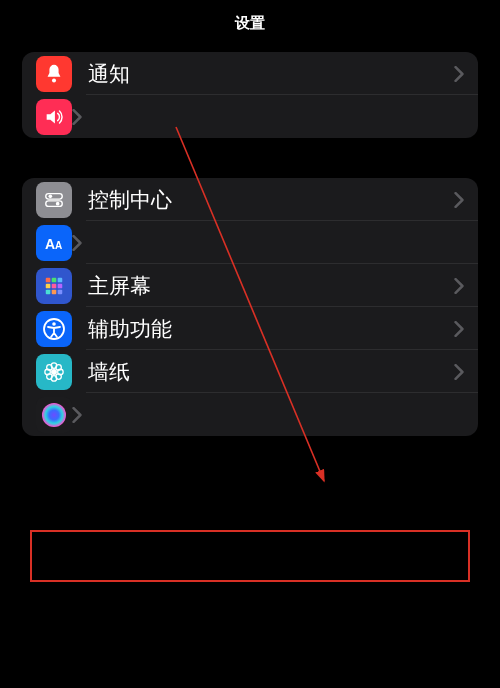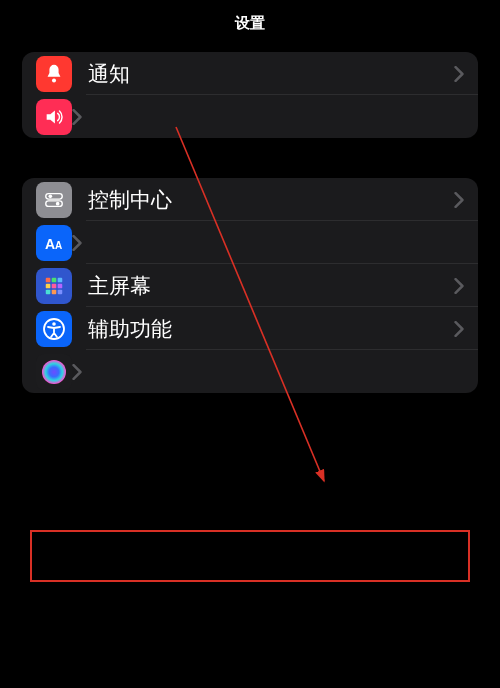--- a/index.html
+++ b/index.html
@@ -202,20 +202,41 @@
           </svg>
       </div>
       <div class="row-label">辅助功能</div>
       <div class="chevron">
         <svg width="10" height="16" viewBox="0 0 8 14" fill="none">
             <path d="M1 1l6 6-6 6" stroke="#5a5a5e" stroke-width="2.2" stroke-linecap="round" stroke-linejoin="round"></path>
           </svg>
       </div>
     </div>
 
+    <div class="row">
+      <div class="icon-box" style="background:#27b8c7">
+        <svg width="22" height="22" viewBox="0 0 24 24" fill="none" stroke="#fff" stroke-width="1.4">
+            <circle cx="12" cy="12" r="2.5" fill="#fff"></circle>
+            <circle cx="12" cy="5" r="3"></circle>
+            <circle cx="12" cy="19" r="3"></circle>
+            <circle cx="5" cy="12" r="3"></circle>
+            <circle cx="19" cy="12" r="3"></circle>
+            <circle cx="7" cy="7" r="3"></circle>
+            <circle cx="17" cy="7" r="3"></circle>
+            <circle cx="7" cy="17" r="3"></circle>
+            <circle cx="17" cy="17" r="3"></circle>
+          </svg>
+      </div>
+      <div class="row-label">墙纸</div>
+      <div class="chevron">
+        <svg width="10" height="16" viewBox="0 0 8 14" fill="none">
+            <path d="M1 1l6 6-6 6" stroke="#5a5a5e" stroke-width="2.2" stroke-linecap="round" stroke-linejoin="round"></path>
+          </svg>
+      </div>
+    </div>
 
     <div class="row">
       <div class="icon-box" style="background:#1c1c1e">
         <svg width="28" height="28" viewBox="0 0 28 28">
             <defs>
               <radialGradient id="sg" cx="50%" cy="50%" r="50%">
                 <stop offset="0%" stop-color="#6b4dff"></stop>
                 <stop offset="40%" stop-color="#3a6bff"></stop>
                 <stop offset="70%" stop-color="#2dd4e0"></stop>
                 <stop offset="100%" stop-color="#ff4dd2"></stop>

